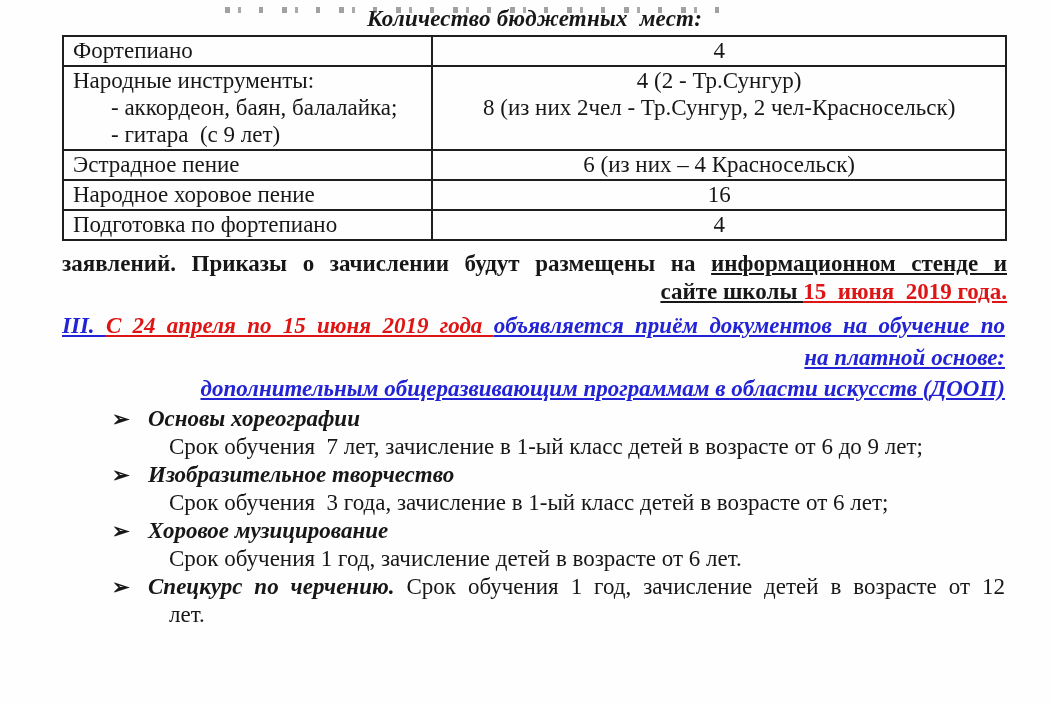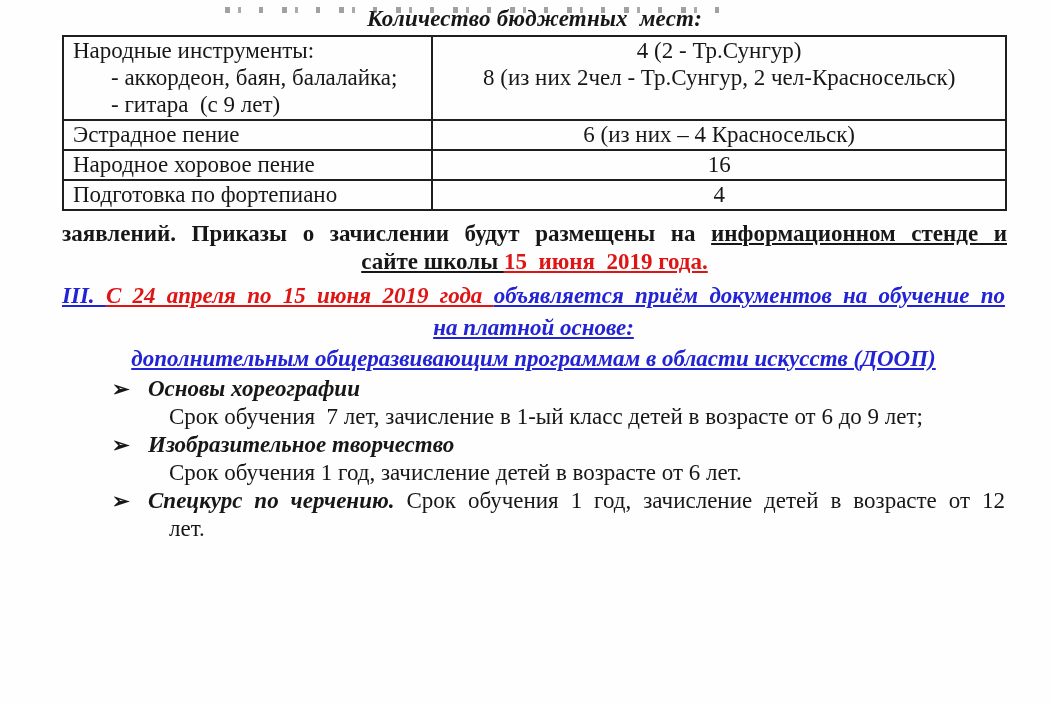--- a/index.html
+++ b/index.html
@@ -22,21 +22,21 @@
   table.budget-table td{border:2px solid var(--border);vertical-align:top;}
   td.lcell{width:370px;padding:0 4px 1px 9px;}
   td.rcell{width:575px;text-align:center;padding:0 4px 1px 4px;}
   tr.r1 td{height:27px;} tr.r3 td{height:28px;} tr.r4 td{height:27px;} tr.r5 td{height:27px;}
   tr.r2 td{height:84px;}
   .sub{padding-left:38px;}
   .rcell-bottom{vertical-align:bottom;}
 
   .para{margin-left:62px;width:945px;font-size:23px;font-weight:bold;line-height:27.5px;}
   .para.first{margin-top:9px;}
-  .line{text-align:center;}
+  .line{text-align:right;}
   .jfull{text-align:justify;text-align-last:justify;}
   .indent{text-indent:78px;}
   .u{text-decoration:underline;}
   .red{color:var(--red);}
   .blue{color:var(--blue);}
 
   .heading{margin:5px 0 0 62px;width:943px;font-size:23px;font-weight:bold;
     font-style:italic;line-height:31.5px;}
 
   .bullets{margin-left:112px;width:893px;font-size:23px;line-height:27.5px;}
@@ -48,20 +48,28 @@
 <body>
 
 <div class="page">
 
   <div class="frag-top"></div>
 
   <div class="doc-title">Количество бюджетных&nbsp; мест:</div>
 
   <table class="budget-table">
     <tbody>
+        <tr class="r1">
+      <td class="lcell">
+            <div>Фортепиано</div>
+          </td>
+      <td class="rcell">
+            <div>4</div>
+          </td>
+    </tr>
     <tr class="r2">
       <td class="lcell">
         <div>Народные инструменты:</div>
         <div class="sub">-  аккордеон, баян, балалайка;</div>
         <div class="sub">-  гитара&nbsp; (с 9 лет)</div>
       </td>
       <td class="rcell rcell-bottom">
         <div>4 (2 - Тр.Сунгур)</div>
         <div>8 (из них 2чел - Тр.Сунгур, 2 чел-Красносельск)</div>
       </td>
@@ -105,22 +113,24 @@
     <div class="line"><span class="u blue">дополнительным общеразвивающим программам в области искусств (ДООП) </span></div>
   </div>
 
   <div class="bullets">
     <div class="bitem">
       <div><span class="marker">➢</span><span class="btitle">Основы хореографии</span></div>
       <div class="bdesc">Срок обучения&nbsp; 7 лет, зачисление в 1-ый класс детей в возрасте от 6 до 9 лет;</div>
     </div>
     <div class="bitem">
       <div><span class="marker">➢</span><span class="btitle">Изобразительное творчество</span></div>
+      <div class="bdesc">Срок обучения&nbsp; 3 года, зачисление в 1-ый класс детей в возрасте от 6 лет;</div>
     </div>
     <div class="bitem">
+      <div><span class="marker">➢</span><span class="btitle">Хоровое музицирование</span></div>
       <div class="bdesc">Срок обучения 1 год, зачисление детей в возрасте от 6 лет.</div>
     </div>
     <div class="bitem">
       <div class="jfull"><span class="marker">➢</span><span class="btitle">Спецкурс по черчению.</span><span> Срок обучения 1 год, зачисление детей в возрасте от 12</span></div>
       <div class="bdesc">лет.</div>
     </div>
   </div>
 
 </div>
 

